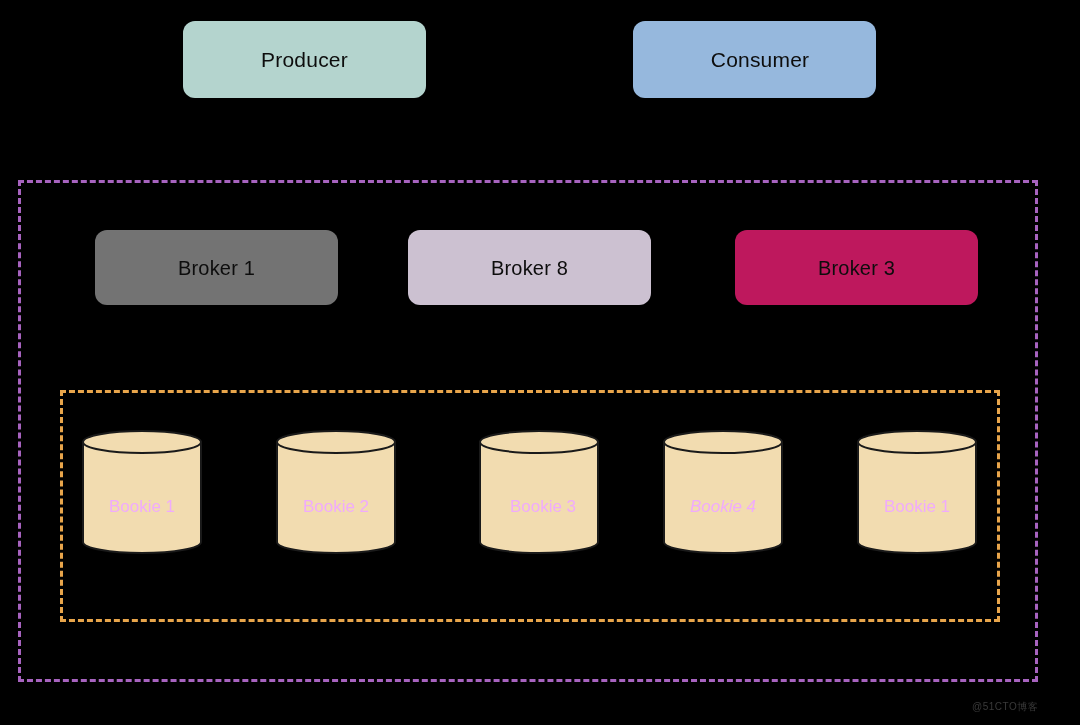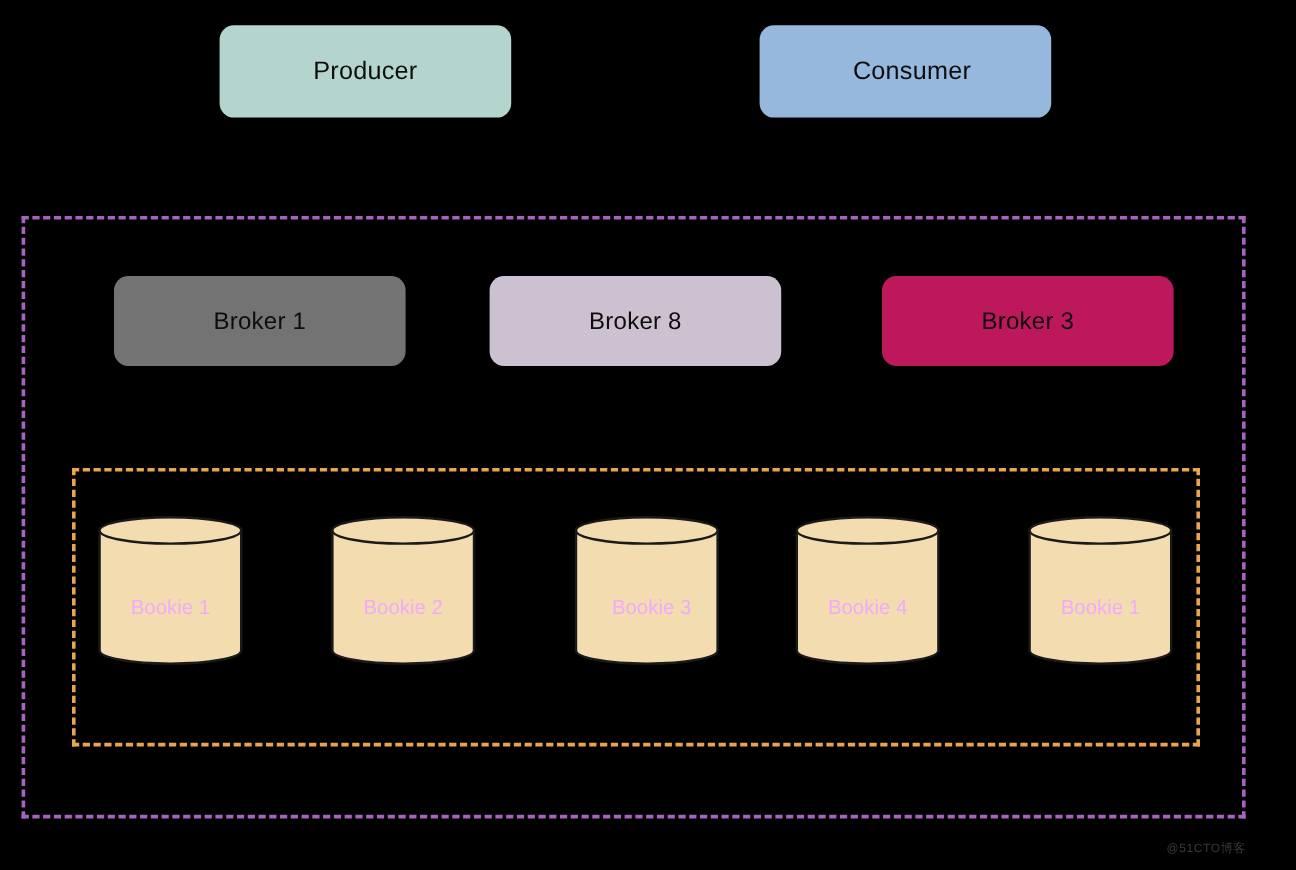--- a/index.html
+++ b/index.html
@@ -121,21 +121,21 @@
   </div>
 
   <div class="cylinder" style="left: 451px; top: 430px; width: 128px; height: 124px; margin-left: 28px;">
     <svg viewBox="0 0 120 124" width="120" height="124" preserveAspectRatio="none">
       <path class="cyl-body" d="M1,12 L1,112 A59,11 0 0 0 119,112 L119,12 Z" fill="#f2dcb0" stroke="#1a1a1a" stroke-width="2"></path>
       <ellipse class="cyl-top" cx="60" cy="12" rx="59" ry="11" fill="#f2dcb0" stroke="#1a1a1a" stroke-width="2"></ellipse>
     </svg>
     <span class="cyl-label" style="top: 68px;">Bookie 3</span>
   </div>
 
-  <div class="cylinder" style="left: 663px; top: 430px; width: 120px; height: 124px;">
+  <div class="cylinder" style="left: 663px; top: 430px; width: 120px; height: 124px; font-style: italic;">
     <svg viewBox="0 0 120 124" width="120" height="124" preserveAspectRatio="none">
       <path class="cyl-body" d="M1,12 L1,112 A59,11 0 0 0 119,112 L119,12 Z" fill="#f2dcb0" stroke="#1a1a1a" stroke-width="2"></path>
       <ellipse class="cyl-top" cx="60" cy="12" rx="59" ry="11" fill="#f2dcb0" stroke="#1a1a1a" stroke-width="2"></ellipse>
     </svg>
     <span class="cyl-label" style="top: 68px;">Bookie 4</span>
   </div>
 
   <div class="cylinder" style="left: 857px; top: 430px; width: 120px; height: 124px;">
     <svg viewBox="0 0 120 124" width="120" height="124" preserveAspectRatio="none">
       <path class="cyl-body" d="M1,12 L1,112 A59,11 0 0 0 119,112 L119,12 Z" fill="#f2dcb0" stroke="#1a1a1a" stroke-width="2"></path>

